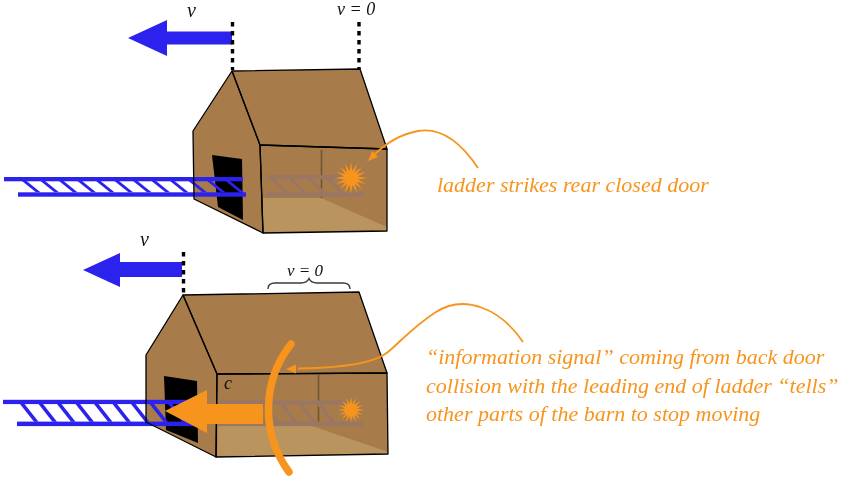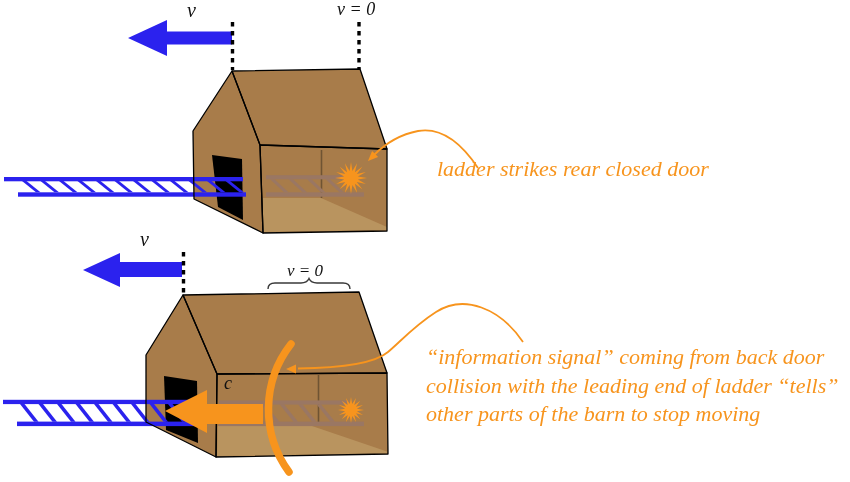--- a/index.html
+++ b/index.html
@@ -8,21 +8,21 @@
     font-family:"Liberation Serif","DejaVu Serif",serif;overflow:hidden;
   }
   svg{position:absolute;left:0;top:0;}
   .lbl{position:absolute;font-style:italic;color:#111;white-space:pre;}
   .annot{position:absolute;font-style:italic;color:#f7941d;}
   #v-top{left:187px;top:0px;font-size:20px;line-height:20px;}
   #v0-top{left:337px;top:0px;font-size:18px;line-height:19px;}
   #v-bottom{left:140px;top:229px;font-size:20px;line-height:20px;}
   #v0-bottom{left:287px;top:262px;font-size:17px;line-height:18px;}
   #c-label{left:224px;top:374px;font-size:18px;line-height:19px;}
-  #annot-top{left:437px;top:156px;font-size:22px;line-height:26px;width:300px;}
+  #annot-top{left:437px;top:172px;font-size:22px;line-height:26px;width:300px;}
   #annot-bottom{left:426px;top:343px;font-size:22px;line-height:28.5px;width:432px;}
 </style>
 </head>
 <body>
 
 <div class="canvas">
 
 <svg width="850" height="482" viewBox="0 0 850 482">
 
   <g>

